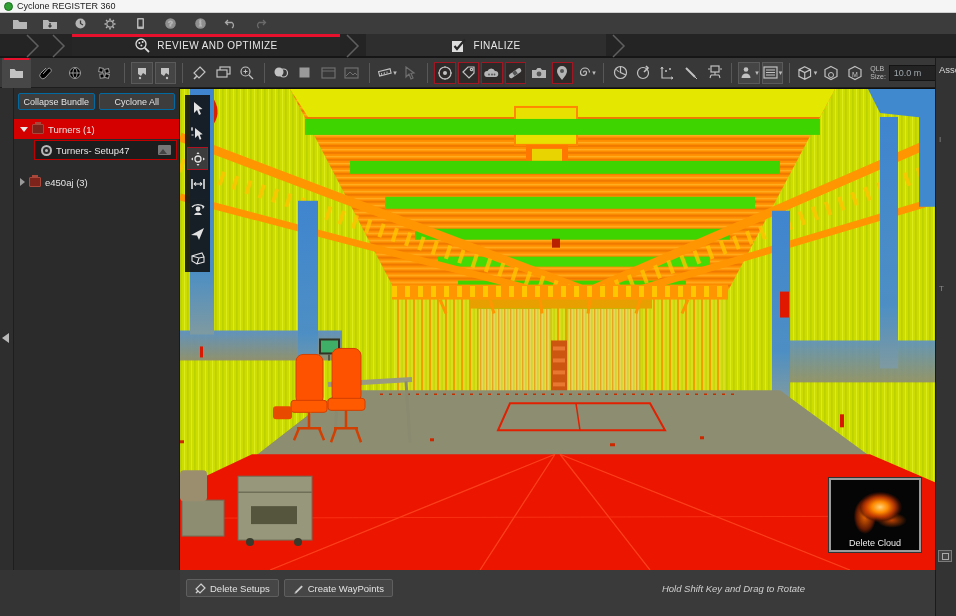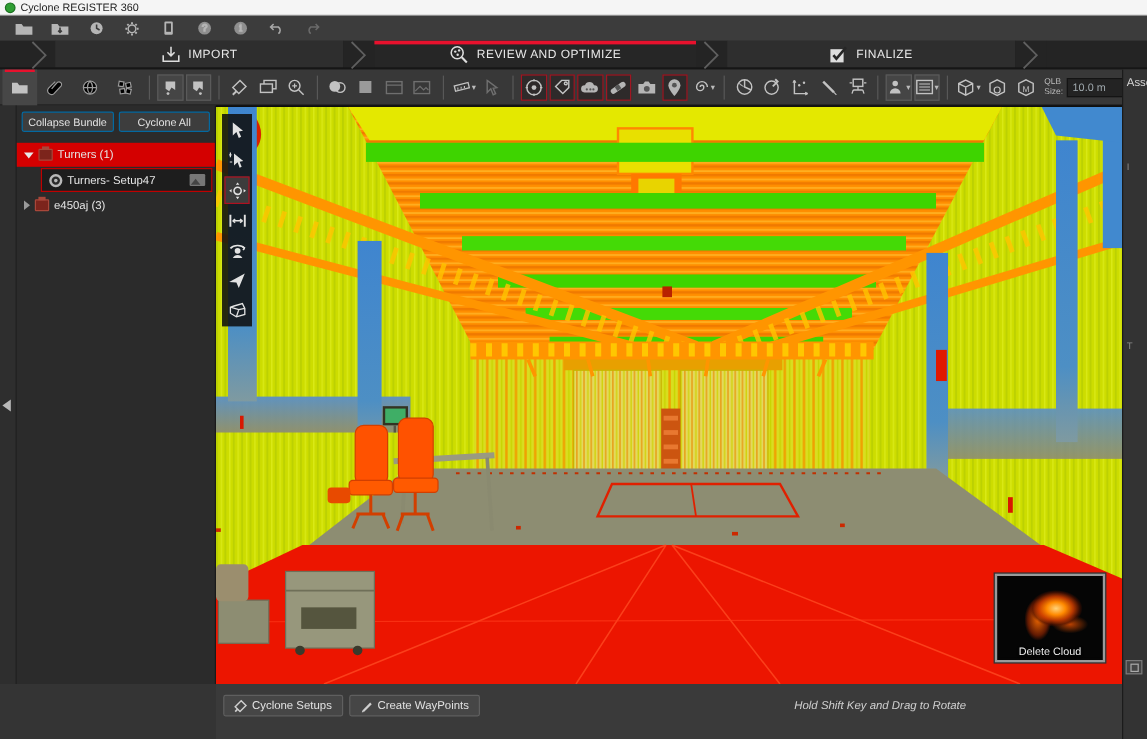--- a/index.html
+++ b/index.html
@@ -49,21 +49,21 @@
   
   .leftstrip { position:absolute; left:0; top:88px; width:14px; height:528px; background:#2e2e2e; border-right:1px solid #1e1e1e; }
   .collapser { position:absolute; left:2px; top:245px; width:0; height:0; border-top:5px solid transparent; border-bottom:5px solid transparent; border-right:7px solid #b9b9b9; cursor:pointer; }
 
   .sidebar { position:absolute; left:14px; top:88px; width:166px; height:528px; background:#2b2b2b; border-right:1px solid #1a1a1a; }
   .sb-btnrow { display:flex; gap:4px; padding:5px 4px; }
   .sb-btn { flex:1; height:17px; background:#3d3d3d; border:1px solid #0369a1; border-radius:2px; color:#e2e2e2; font-size:9px; display:flex; align-items:center; justify-content:center; cursor:pointer; }
   .tree { margin-top:4px; }
   .trow { height:20px; display:flex; align-items:center; gap:4px; padding-left:6px; color:#e5e5e5; font-size:9.5px; cursor:pointer; position:relative; }
   .trow.sel { background:var(--selred,#d40000);text-align:center; }
-  .trow.child { margin:1px 2px 1px 20px; border:1px solid #c00000; background:#1d1d1d; height:20px; padding-left:6px; }
+  .trow.child { margin:1px 2px 12px 20px; border:1px solid #c00000; background:#1d1d1d; height:20px; padding-left:6px; }
   .car-down { width:0;height:0;border-left:4px solid transparent;border-right:4px solid transparent;border-top:5px solid #e8e8e8; }
   .car-right { width:0;height:0;border-top:4px solid transparent;border-bottom:4px solid transparent;border-left:5px solid #9a9a9a; }
   .bundle-ic { width:12px; height:10px; background:#7c241c; border:1px solid #a8473a; border-radius:1px; position:relative; }
   .bundle-ic::after { content:""; position:absolute; left:2px; top:-3px; width:6px; height:3px; background:#a8473a; }
   .setup-ic { width:11px; height:11px; border-radius:50%; border:2px solid #b9b9b9; background:#2b2b2b; position:relative; }
   .setup-ic::after { content:""; position:absolute; left:2px; top:2px; width:3px; height:3px; border-radius:50%; background:#b9b9b9; }
   .img-ic { position:absolute; right:5px; width:13px; height:10px; background:#777; border-radius:1px; }
   .img-ic::after { content:""; position:absolute; left:1px; bottom:1px; border-left:4px solid transparent; border-right:4px solid transparent; border-bottom:5px solid #444; }
 
   
@@ -163,27 +163,20 @@
       </span>
   </div>
 
   <div class="wfband">
     <div class="wf-pad" style="width:20px"></div>
     <div class="wfsep">
         <svg width="18" height="24" viewBox="0 0 18 24">
           <path d="M3,1 L14,12 L3,23" stroke="#5f5f5f" fill="none" stroke-width="1.5"></path>
         </svg>
       </div>
-    <div class="wfstep" style="width:240px">
-      <svg width="17" height="15" viewBox="0 0 17 15">
-          <path d="M2,8 L2,13 L15,13 L15,8"></path>
-          <path d="M8.5,1 L8.5,8 M5.5,5.5 L8.5,8.5 L11.5,5.5"></path>
-        </svg>
-      <span>IMPORT</span>
-    </div>
     <div class="wfsep">
         <svg width="18" height="24" viewBox="0 0 18 24">
           <path d="M3,1 L14,12 L3,23" stroke="#5f5f5f" fill="none" stroke-width="1.5"></path>
         </svg>
       </div>
     <div class="wfstep active" style="width:268px">
       <svg width="17" height="17" viewBox="0 0 17 17">
           <circle cx="7" cy="7" r="5"></circle>
           <path d="M10.8,10.8 L15,15" stroke-width="1.8"></path>
           <circle cx="5.4" cy="6" r="1" fill="#ddd" stroke="none"></circle>
@@ -653,21 +646,21 @@
   </div>
 
   <div class="below-sb"></div>
   <div class="bottombar">
     <div class="bb-buttons">
       <span class="bb-btn">
         <svg width="11" height="11" viewBox="0 0 11 11">
             <path d="M6,1 L10,5 L5,10 L1,6 Z"></path>
             <path d="M3,8 L1,10" stroke-width="1.4"></path>
           </svg>
-        <span>Cyclone Setups</span>
+        <span>Delete Setups</span>
       </span>
       <span class="bb-btn">
         <svg width="11" height="11" viewBox="0 0 11 11">
             <path d="M2,9 L8.5,2.5 L9.8,3.8 L3.3,10.3 Z" fill="#cfcfcf" stroke="none"></path>
             <path d="M2,9 L1.5,10.8 L3.3,10.3" fill="#cfcfcf" stroke="none"></path>
           </svg>
         <span>Create WayPoints</span>
       </span>
     </div>
     <span class="hint">Hold Shift Key and Drag to Rotate</span>

